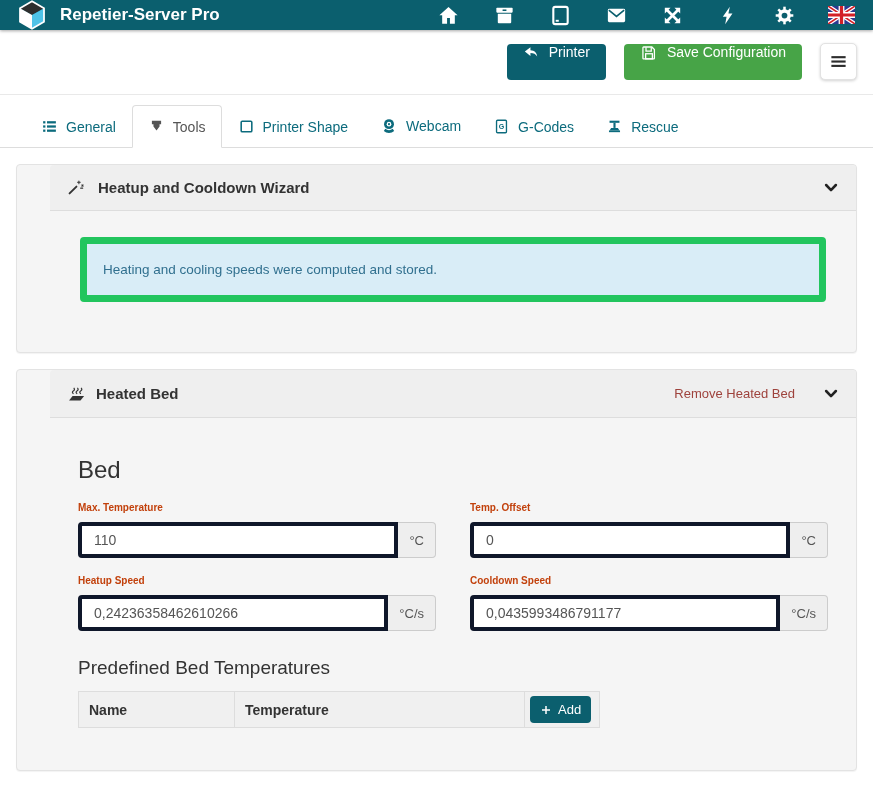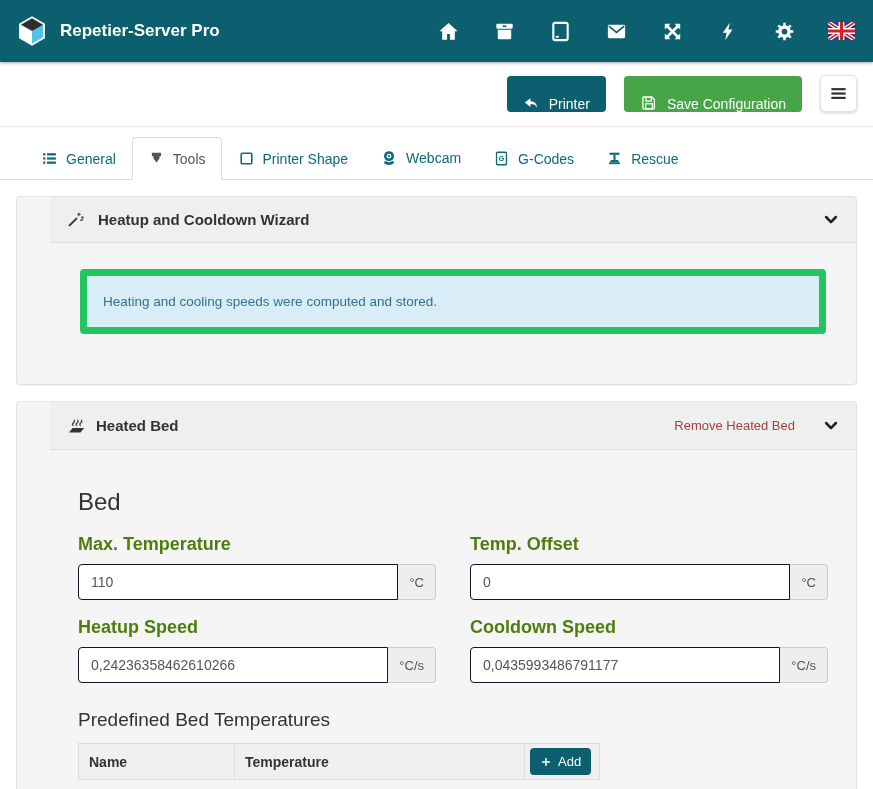--- a/index.html
+++ b/index.html
@@ -2,32 +2,32 @@
 <html><head>
 <meta charset="utf-8">
 <style>
   * { box-sizing: border-box; }
   html,body { margin:0; padding:0; }
   body {
     width:873px; height:789px; overflow:hidden;
     background:#fff; font-family:"Liberation Sans", sans-serif;
   }
   
-  .navbar { height:62px; background:#0b5f6e; display:flex; align-items:center;
+  .navbar { height:30px; background:#0b5f6e; display:flex; align-items:center;
     padding:0 16px; box-shadow:0 1px 3px rgba(0,0,0,.35); position:relative; z-index:5;}
   .brand { display:flex; align-items:center; gap:12px; color:#fff; font-size:17px;
     font-weight:bold; cursor:pointer; }
   .nav-icons { margin-left:auto; display:flex; align-items:center; gap:32px; margin-right:2px; }
   .nav-ic { width:24px; height:24px; display:flex; align-items:center; justify-content:center; cursor:pointer; }
   
   .page-head { display:flex; align-items:center; padding:13px 16px 14px; border-bottom:1px solid #e9e9e9; }
   .title-wrap { display:flex; align-items:center; gap:13px; }
   h1.page-title { font-size:30px; font-weight:500; color:#333; margin:0; }
   .head-actions { margin-left:auto; display:flex; align-items:center; gap:18px; }
-  .btn { display:inline-flex; align-items:flex-end; gap:9px; border:none; border-radius:4px;
+  .btn { display:inline-flex; align-items:flex-start; gap:9px; border:none; border-radius:4px;
     font-size:14px; color:#fff; padding:0 16px; height:36px; cursor:pointer; font-family:inherit; }
   .btn-teal { background:#0b5f6e; }
   .btn-green { background:#47a447; }
   .btn-burger { background:#fff; border:1px solid #e2e2e2; border-radius:5px; width:37px; height:37px;
     padding:0; display:inline-flex; align-items:center; justify-content:center;
     box-shadow:0 1px 3px rgba(0,0,0,.18); cursor:pointer; }
   
   .tabs { display:flex; align-items:flex-end; padding-left:25px; border-bottom:1px solid #ddd;
     margin-top:9px; }
   .tab { display:flex; align-items:center; gap:8px; padding:12px 15px; font-size:14px;
@@ -42,23 +42,23 @@
     border-radius:4px 4px 0 0; padding:13px 16px; gap:13px; cursor:pointer; }
   .panel-title { font-size:15px; font-weight:bold; color:#333; }
   .ph-spacer { flex:1; }
   .remove-link { color:#9e423c; font-size:13px; margin-right:14px; cursor:pointer; }
   .panel-body-wizard { padding:26px 30px 50px; }
   .alert-info { background:#d9edf7; border:7px solid #22c55e; border-radius:4px;
     color:#31708f; font-size:13.5px; padding:18px 16px; }
   .panel-body-bed { padding:22px 28px 42px; }
   h2.bed-heading { font-size:24px; color:#333; font-weight:500; margin:16px 0 18px; }
   .field-grid { display:grid; grid-template-columns:1fr 1fr; column-gap:34px; row-gap:17px; }
-  .field label { display:block; font-size:18px; font-weight:bold; color:#4d7c0f; margin-bottom:9px; }
+  .field label { display:block; font-size:10px; font-weight:bold; color:#c2410c; margin-bottom:9px; }
   .input-group { display:flex; height:36px; }
-  .input-group input { flex:1; min-width:0; border:1px solid #0f172a; border-radius:4px 0 0 4px;
+  .input-group input { flex:1; min-width:0; border:4px solid #0f172a; border-radius:4px 0 0 4px;
     padding:0 12px; font-size:14px; color:#555; font-family:inherit; background:#fff; outline:none; }
   .addon { display:flex; align-items:center; padding:0 11px; background:#eee; border:1px solid #ccc;
     border-left:none; border-radius:0 4px 4px 0; font-size:13px; color:#555; white-space:nowrap; }
   h3.pretemps-heading { font-size:19px; color:#333; font-weight:500; margin:26px 0 12px; }
   table.temp-table { border-collapse:collapse; }
   .temp-table th { border:1px solid #ddd; background:#f0f0f0; text-align:left; font-size:14px;
     color:#333; padding:0 10px; height:36px; font-weight:bold; }
   .th-name { width:156px; } .th-temp { width:290px; } .th-add { width:75px; padding:0 5px !important; }
   .btn-add { background:#0b5f6e; color:#fff; border:none; border-radius:4px; font-size:13px;
     height:27px; padding:0 10px; display:inline-flex; gap:6px; align-items:center; cursor:pointer;

